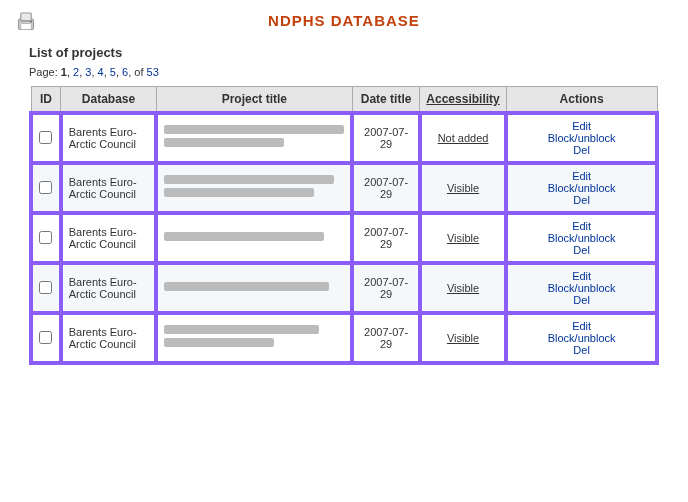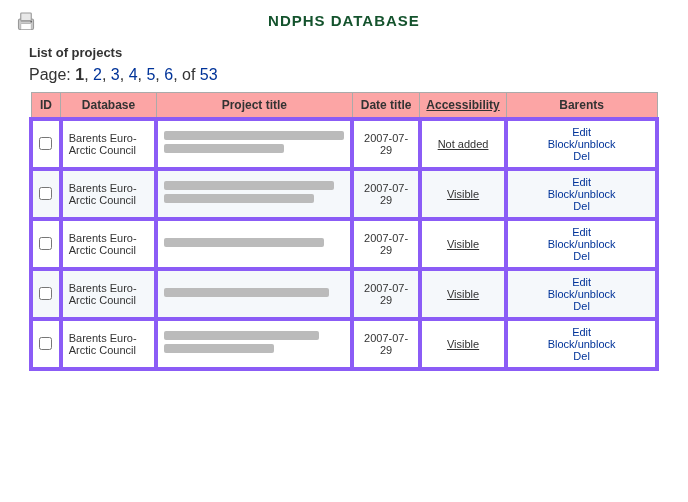--- a/index.html
+++ b/index.html
@@ -16,58 +16,58 @@
       position: relative;
     }
     .header .print-icon {
       position: absolute;
       left: 14px;
       top: 10px;
     }
     .header .site-title {
       font-size: 15px;
       font-weight: bold;
-      color: #14532d;
+      color: #c2410c;
       letter-spacing: 1px;
     }
     .header .page-subtitle {
       font-size: 13px;
       font-weight: bold;
       color: #003399;
       margin-top: 2px;
     }
     .content {
       padding: 10px 29px;
     }
     .list-title {
       font-size: 13px;
       font-weight: bold;
       color: #333;
       margin-bottom: 6px;
     }
     .pagination {
       margin-bottom: 8px;
-      font-size: 16px;
+      font-size: 11px;
       color: #333;
     }
     .pagination a {
       color: #003399;
       text-decoration: none;
     }
     .pagination .current-page {
       font-weight: bold;
       color: #333;
     }
     table {
       width: 100%;
       border-collapse: collapse;
       border: 1px solid #aaa;
     }
     th {
-      background: #fca5a5;
+      background: #e5e5e5;
       border: 1px solid #aaa;
       padding: 5px 6px;
       text-align: center;
       font-weight: bold;
       font-size: 12px;
     }
     td {
       border: 4px solid #8b5cf6;
       padding: 5px 6px;
       vertical-align: middle;
@@ -135,21 +135,21 @@
   </div>
 
   <table>
     <thead>
       <tr>
         <th class="col-id">ID</th>
         <th class="col-db">Database</th>
         <th class="col-title">Project title</th>
         <th class="col-date">Date title</th>
         <th class="col-access">Accessibility</th>
-        <th class="col-actions">Barents</th>
+        <th class="col-actions">Actions</th>
       </tr>
     </thead>
     <tbody id="table-body">
     <tr>
           <td class="col-id checkbox-cell"><input type="checkbox" style=""></td>
           <td class="col-db">Barents Euro-Arctic Council</td>
           <td class="col-title">
             <span class="blurred-line" style="width: 180px;"></span>
             <span class="blurred-line" style="width: 120px;"></span>
           </td>

